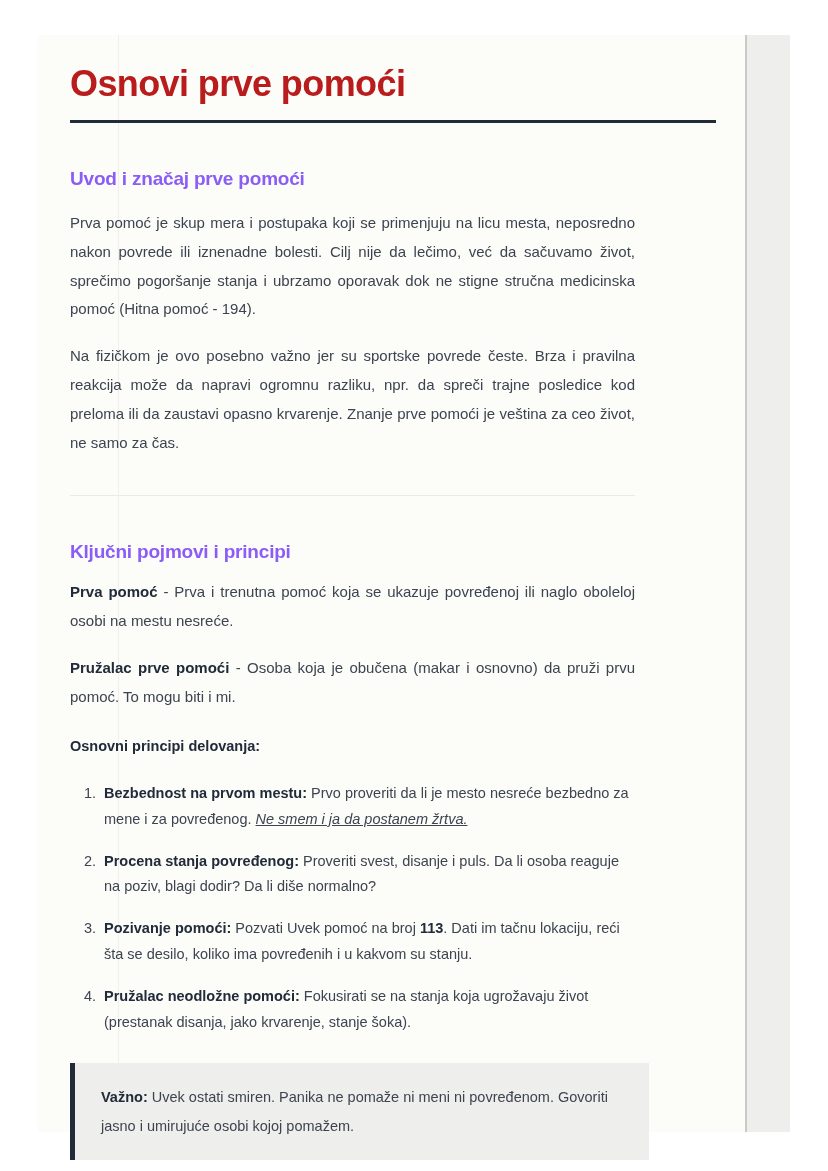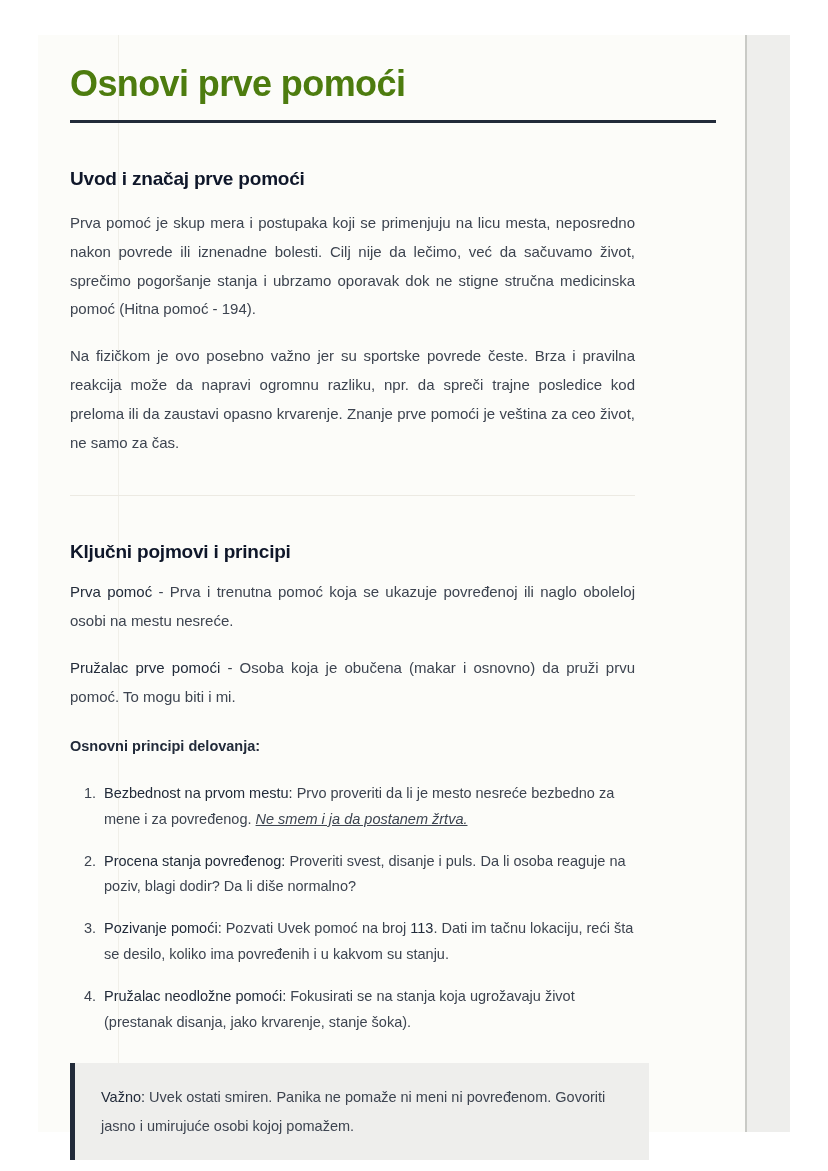--- a/index.html
+++ b/index.html
@@ -53,51 +53,51 @@
   #content {
     position: absolute;
     left: 70px;
     top: 64px;
     width: 565px;
   }
 
   h1.doc-title {
     font-size: 36px;
     font-weight: bold;
-    color: #4d7c0f;
+    color: #b91c1c;
     letter-spacing: -0.6px;
     margin: 0;
     line-height: 1.12;
   }
   .title-rule {
     margin-top: 16px;
     height: 3px;
     background: #222b3a;
     width: 646px;
   }
 
   h2.section-heading {
     font-size: 19px;
     font-weight: bold;
-    color: #0f172a;
+    color: #8b5cf6;
     margin: 44px 0 0 0;
     line-height: 1.25;
     letter-spacing: -0.2px;
   }
 
   p.body-text {
     font-size: 15px;
     line-height: 1.92;
     color: #3d4450;
     text-align: justify;
     margin: 18px 0 0 0;
   }
   p.body-text.tight { margin-top: 14px; }
 
-  p.body-text b, .bold { font-weight: normal; color: #222b3a; }
+  p.body-text b, .bold { font-weight: bold; color: #222b3a; }
   em, .italic { font-style: italic; text-decoration: underline; }
 
   .divider {
     height: 1px;
     background: #eceae3;
     margin: 38px 0 0 0;
     width: 565px;
   }
 
   p.lead-bold {

